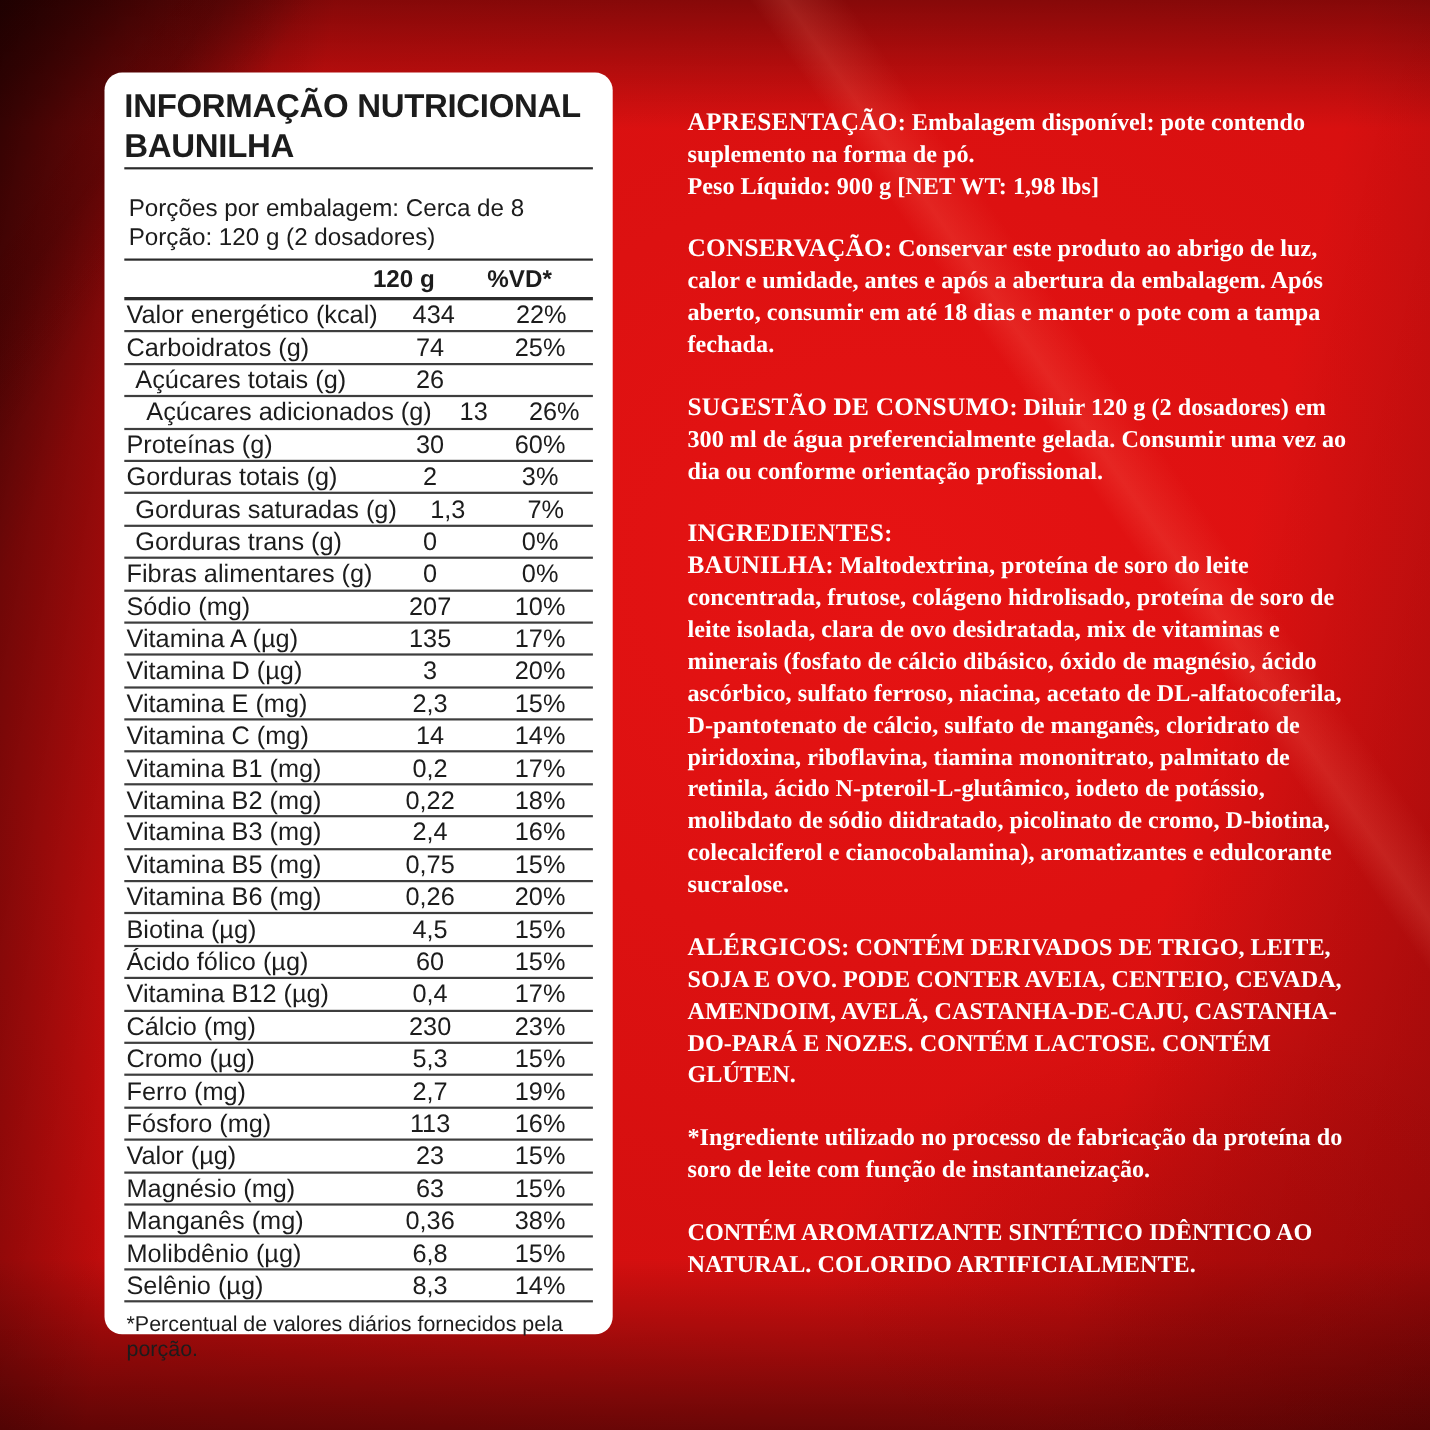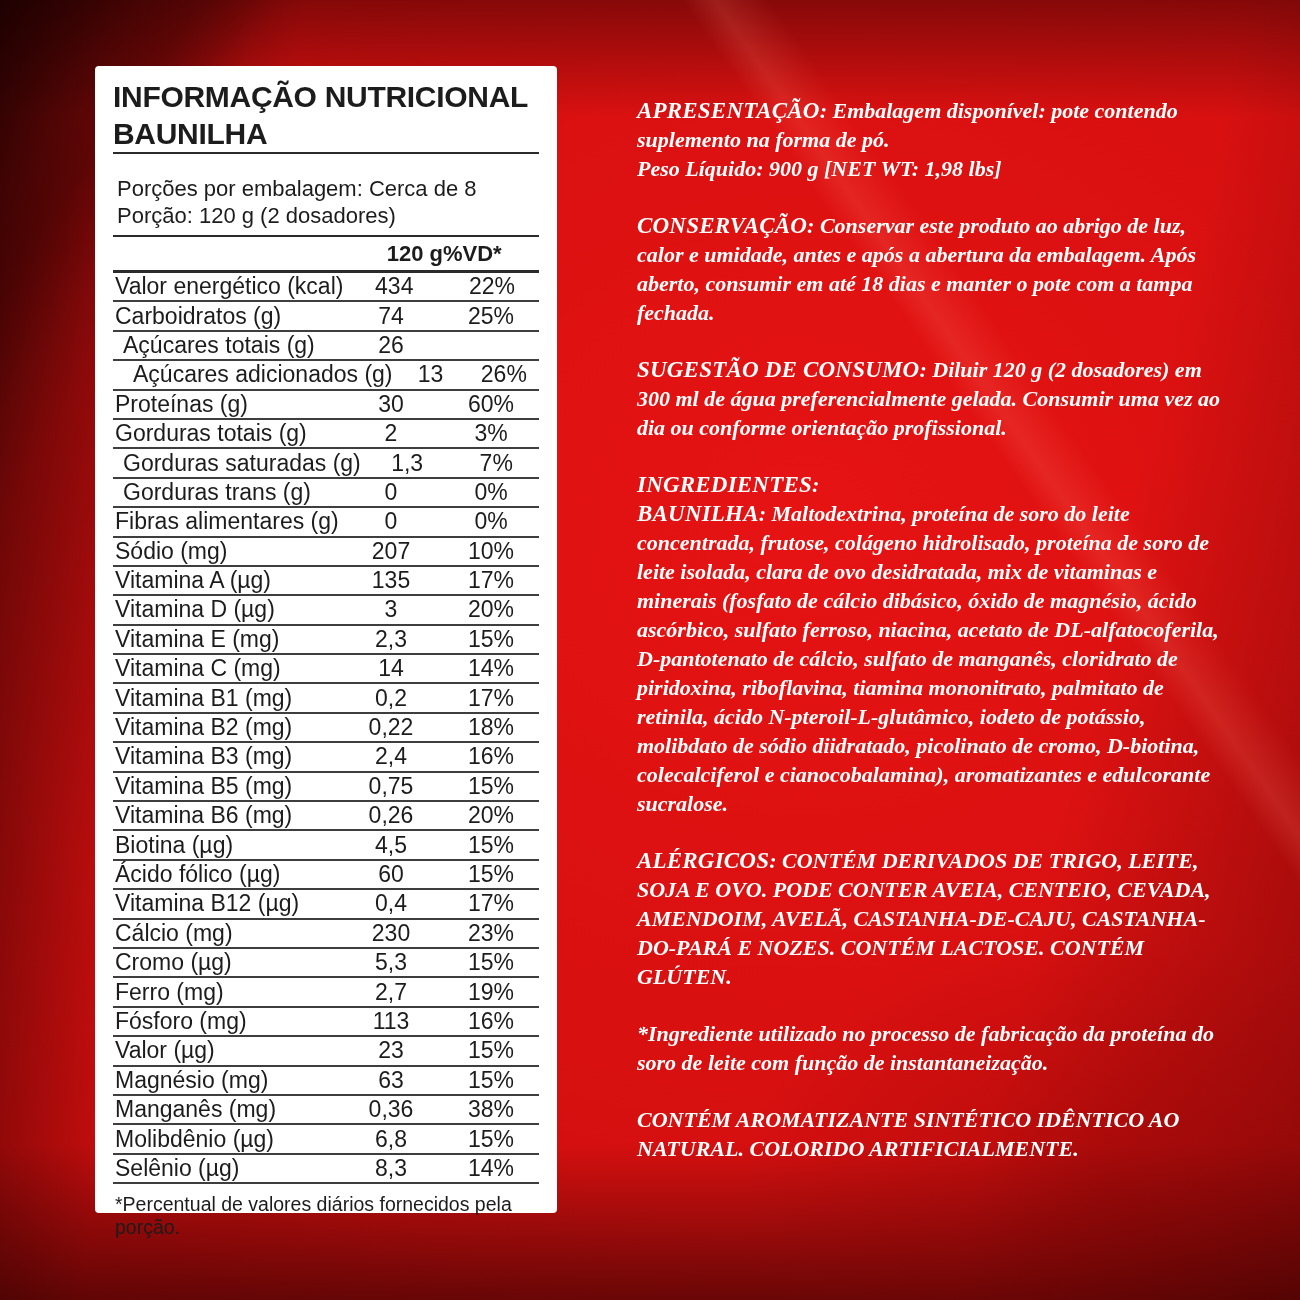--- a/index.html
+++ b/index.html
@@ -26,48 +26,48 @@
   .backdrop:after{ 
     content:"";position:absolute;inset:0;
     background:
       linear-gradient(55deg, rgba(255,120,100,0) 72%, rgba(255,130,110,.18) 73.5%, rgba(255,120,100,0) 76%),
       radial-gradient(40% 30% at 85% 92%, rgba(120,3,3,.35), rgba(120,3,3,0) 70%);
   }
 
   
   .panel{
     position:absolute;left:95px;top:66px;width:462px;height:1147px;
-    background:#ffffff;border-radius:4px;
+    background:#ffffff;border-radius:16px;
     box-sizing:border-box;padding:12px 18px 0 18px;
     color:#1c1c1c;
   }
   .p-title{font-size:30px;font-weight:bold;line-height:37px;letter-spacing:-.3px;}
   .rule{border:none;border-top:2px solid #2b2b2b;margin:0;}
   .rule.thin{border-top-width:2px;}
   .servings{padding:21px 0 6px 4px;font-size:22px;line-height:27px;}
   .col-head{display:flex;align-items:center;height:33px;font-weight:bold;font-size:22px;}
   .col-head .sp{flex:1;}
-  .col-head .c1{width:104px;text-align:right;}
+  .col-head .c1{width:104px;text-align:left;}
   .col-head .c2{width:96px;}
   .t-body{border-top:3px solid #2b2b2b;}
   .trow{display:flex;align-items:center;height:27.4px;border-bottom:2px solid #3e3e3e;font-size:23px;}
   .trow .tlabel{flex:1;padding-left:2px;white-space:nowrap;}
   .trow.ind1 .tlabel{padding-left:10px;}
   .trow.ind2 .tlabel{padding-left:20px;}
   .trow .tval{width:104px;text-align:center;}
   .trow .tdv{width:96px;text-align:center;}
   .footnote{font-size:19.5px;padding:9px 0 0 2px;}
 
   
   .info{
     position:absolute;left:625px;top:96px;width:604px;
     color:#ffffff;font-family:"Liberation Serif",serif;font-weight:bold;
     font-size:22px;line-height:29px;
   }
-  .sec{margin:0 0 28px 12px;white-space:pre-line;font-style:italic;}
+  .sec{margin:0 0 28px 0;white-space:pre-line;}
   .sec.tight{margin-bottom:0;}
   .sec .sec-h{font-size:23px;letter-spacing:.2px;}
 </style>
 </head>
 <body>
 
 <div class="backdrop"></div>
 
 <div class="panel">
   <div class="p-title">INFORMAÇÃO NUTRICIONAL</div>

